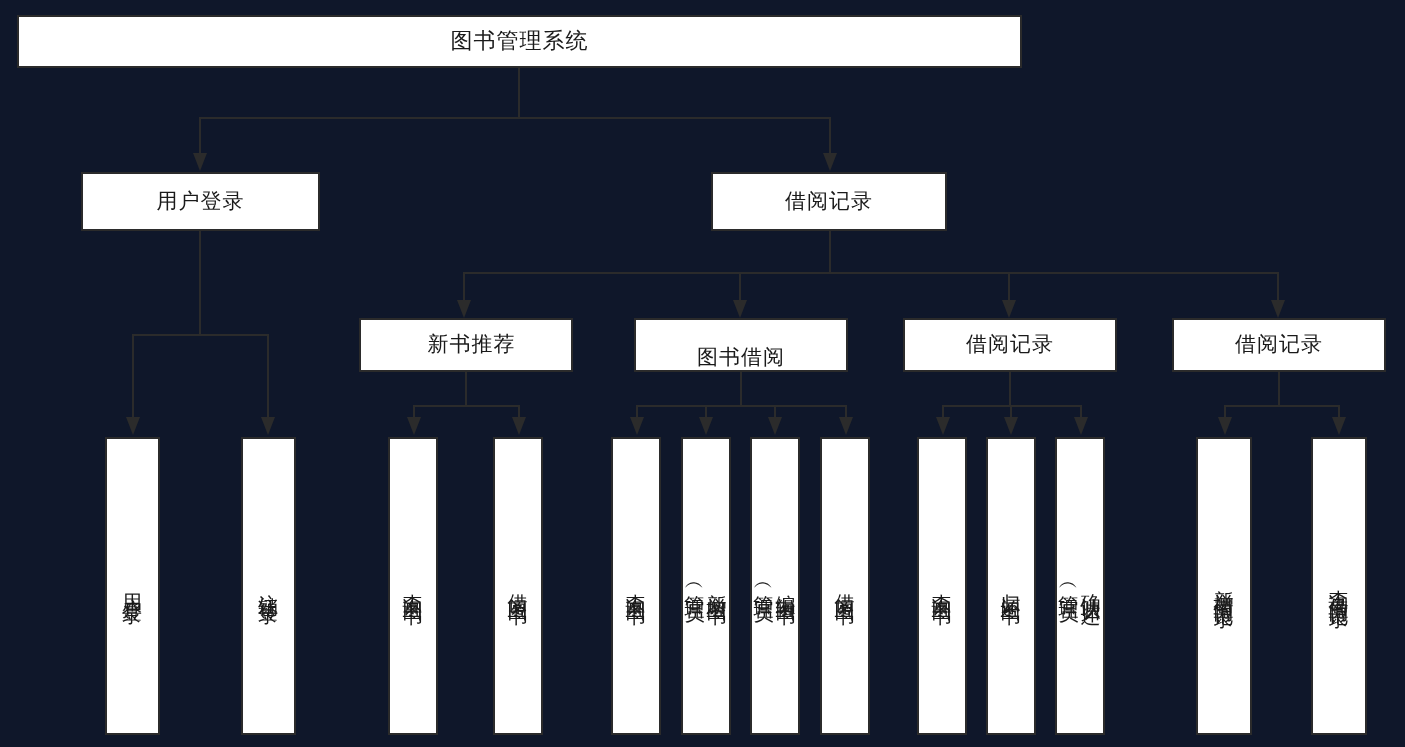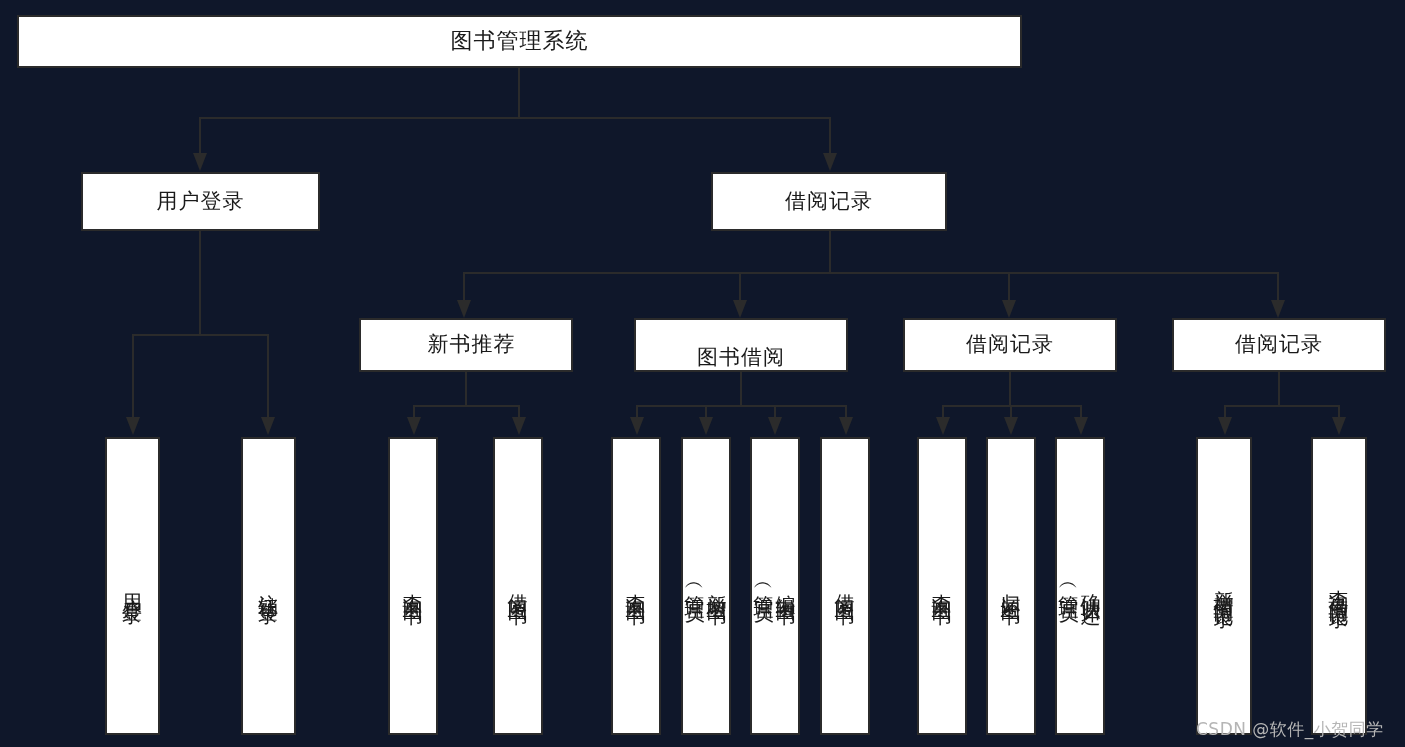--- a/index.html
+++ b/index.html
@@ -202,15 +202,14 @@
 （管理员）</span>
   </div>
 
   <div class="node vert" style="left:1196px; top:437px; width:56px; height:298px;">
     <span>新增借阅记录</span>
   </div>
   <div class="node vert" style="left:1311px; top:437px; width:56px; height:298px;">
     <span>查询借阅记录</span>
   </div>
 
-  <div class="watermark" style="left:1196px; top:718px;">CSDN @软件_小贺同学</div>
 
 </div>
 
 </body></html>

